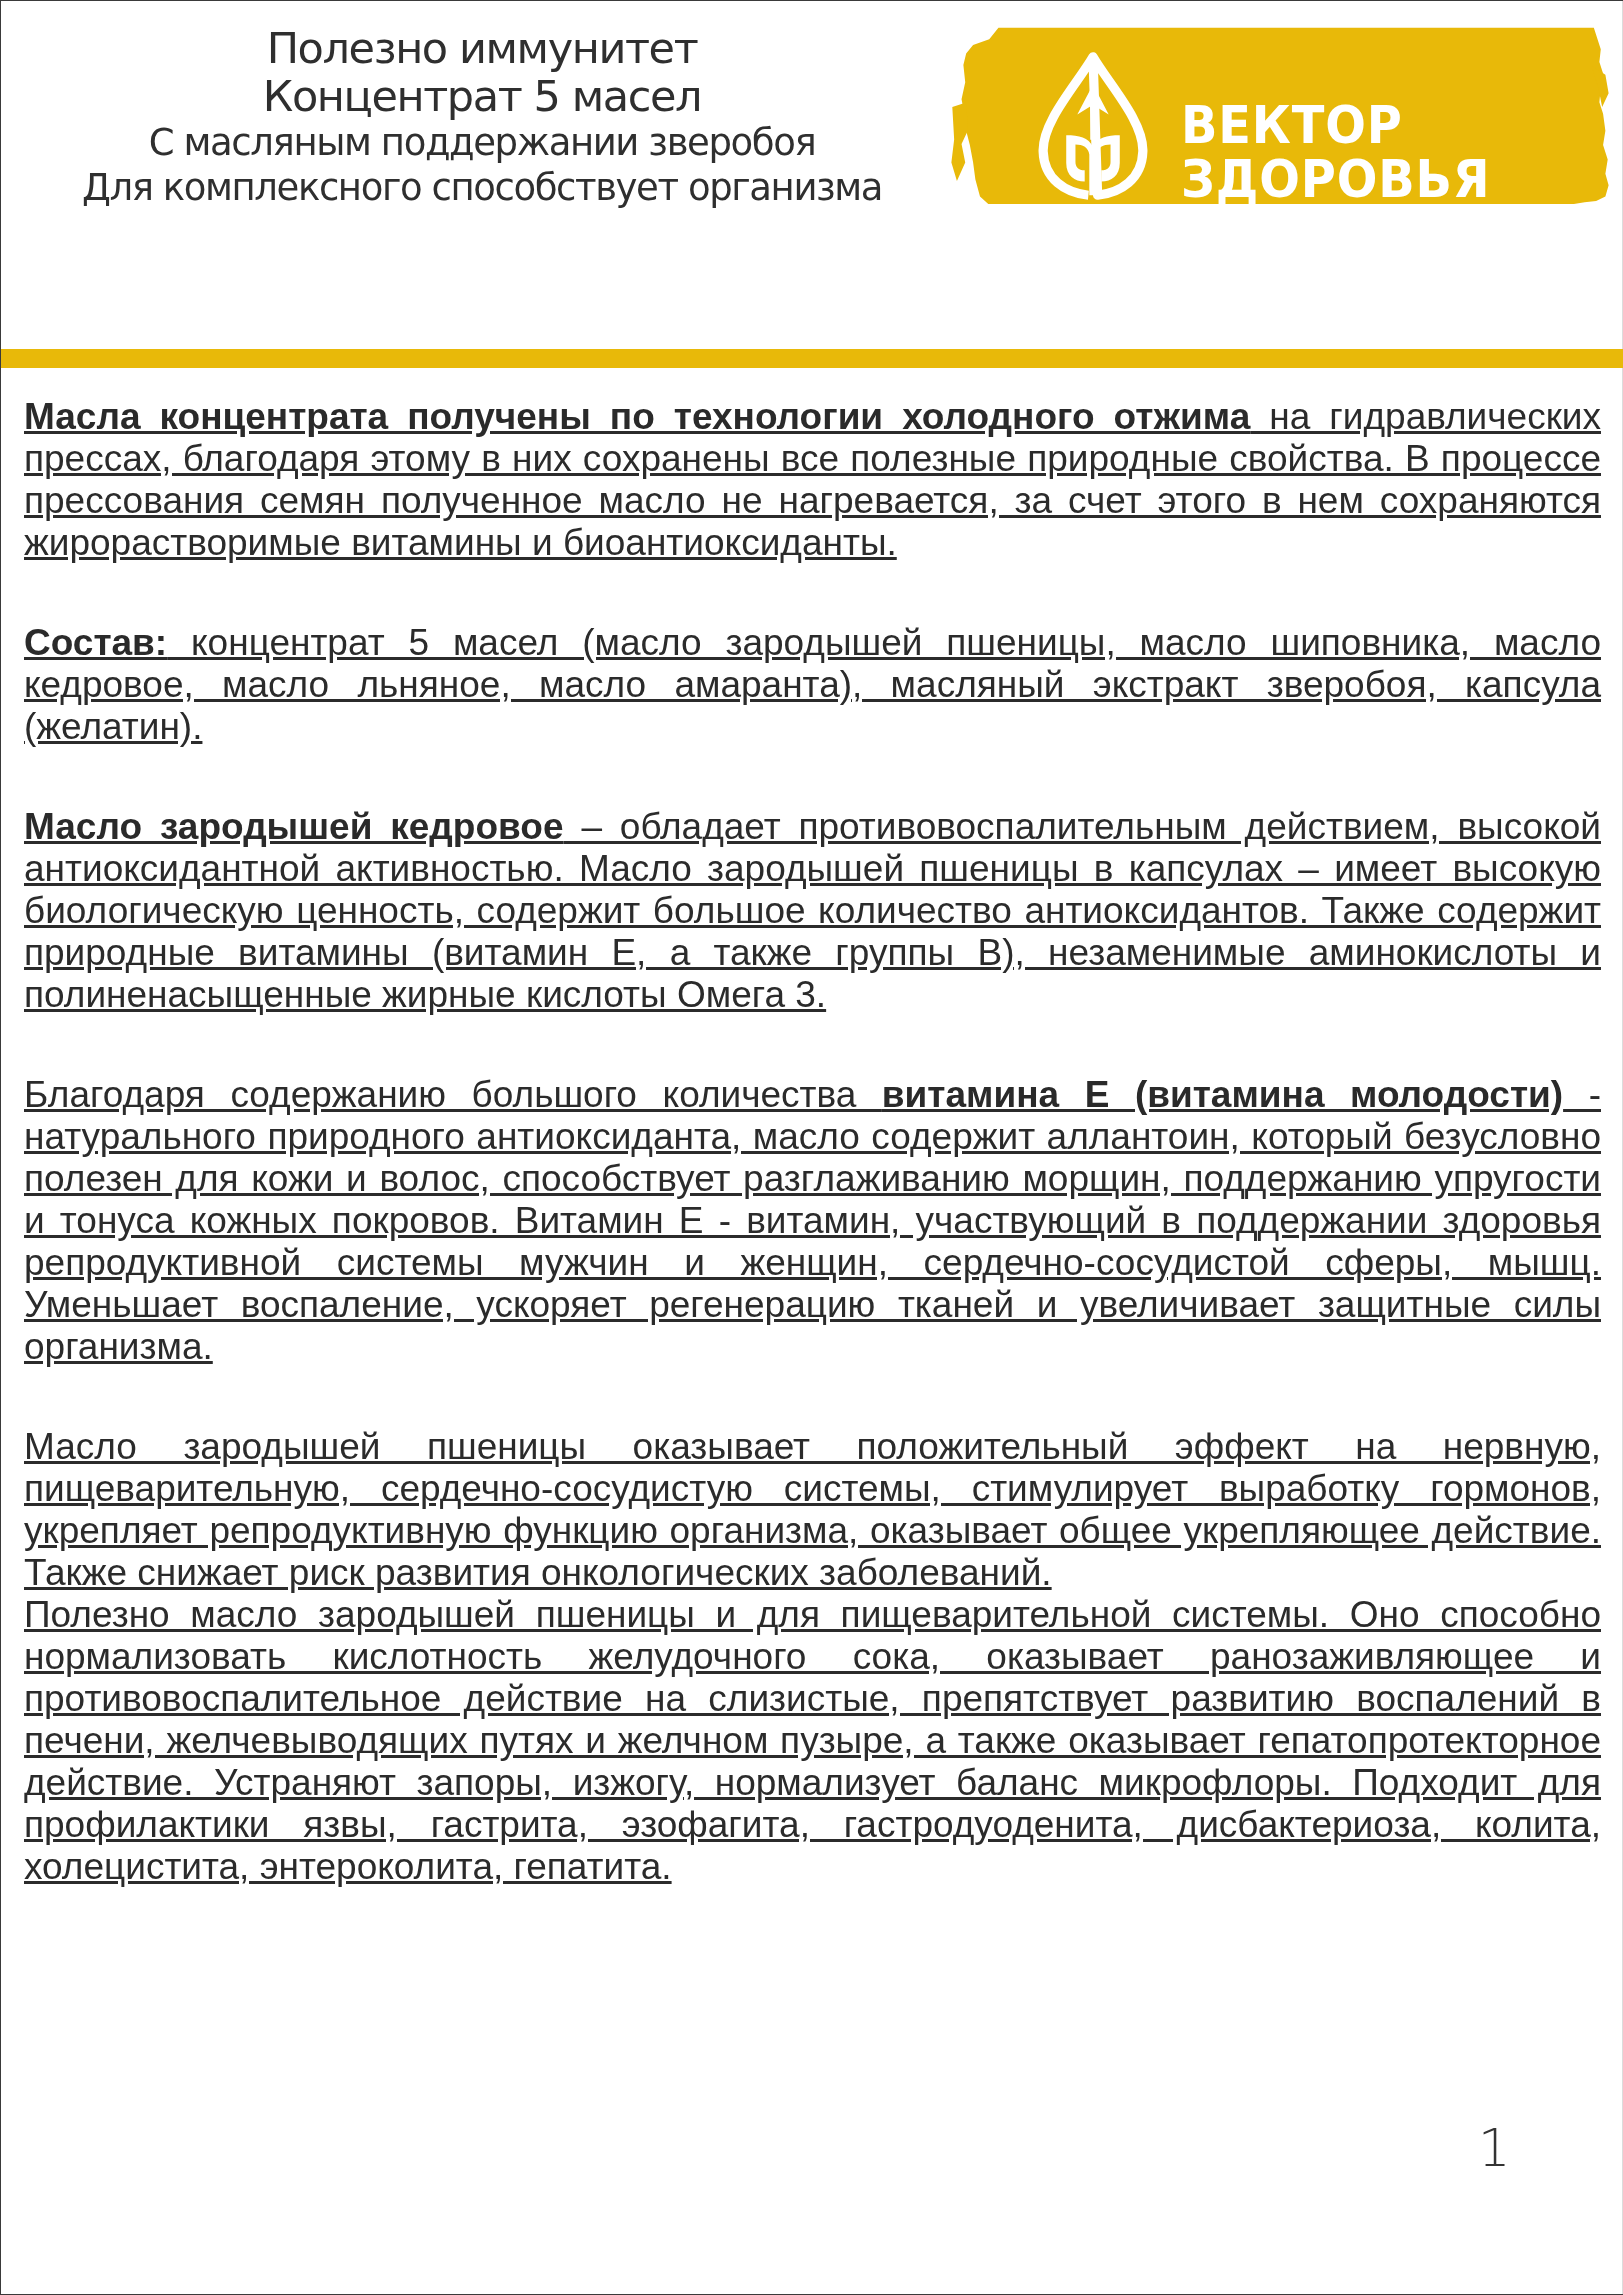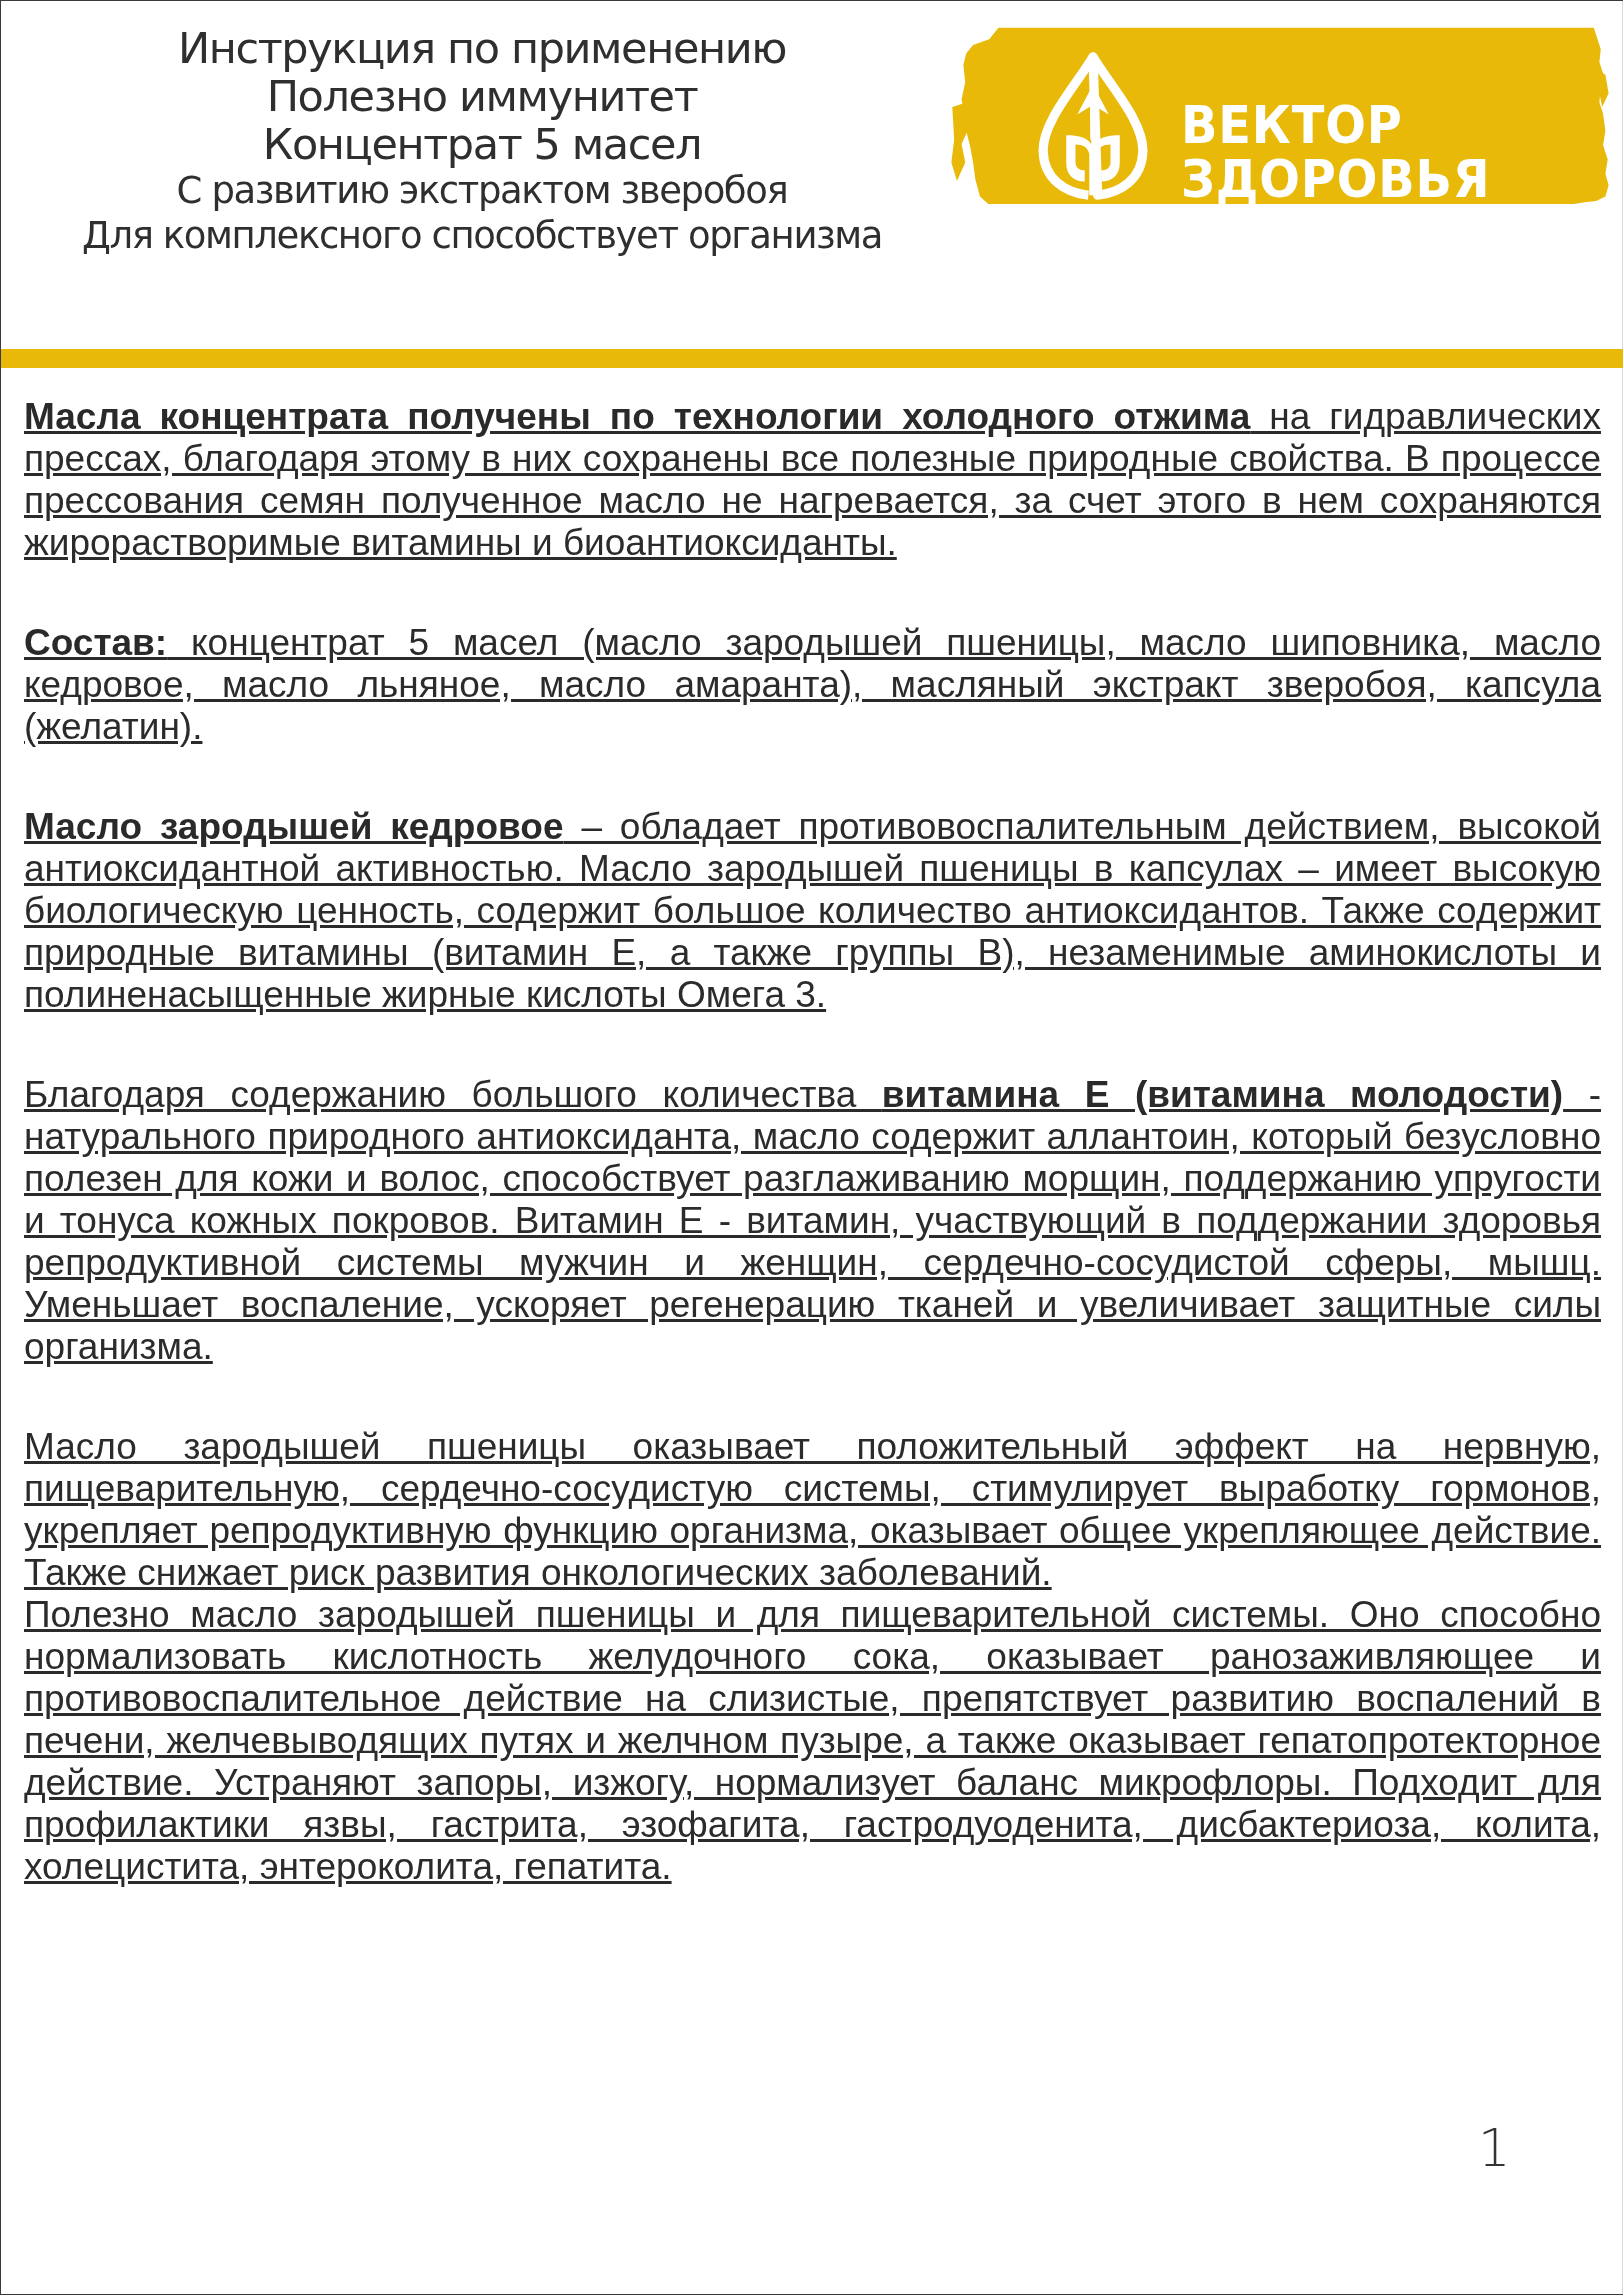--- a/index.html
+++ b/index.html
@@ -96,24 +96,23 @@
     line-height: 51px;
     color: #333333;
   }
 </style>
 </head>
 <body>
 
 <div class="page-frame-right"></div>
 
 <header class="header-titles">
-  <span class="ht-line ht-big">Инструкция по применению</span>
   <span class="ht-line ht-big">Полезно иммунитет</span>
   <span class="ht-line ht-big">Концентрат 5 масел</span>
-  <span class="ht-line ht-med">С развитию экстрактом зверобоя</span>
+  <span class="ht-line ht-med">С масляным поддержании зверобоя</span>
   <span class="ht-line ht-med">Для комплексного способствует организма</span>
 </header>
 
 <div class="logo">
   <svg width="666" height="180" viewBox="0 0 1440 390">
     <path fill="#e8b909" d="M110 110 L1400 110 L1408 150 L1415 185 L1412 230 L1420 270 L1410 300 L1415 320 L1412 370 L1420 410 L1425 470 L1420 520 L1430 570 L1425 620 L1432 660 L1425 700 L1405 715 L1380 720 L1300 740 L1220 730 L1150 745 L1080 735 L1010 740 L930 728 L860 742 L780 732 L700 736 L620 728 L540 734 L460 740 L380 735 L300 745 L230 735 L160 742 L95 736 L70 700 L60 640 L55 580 L48 520 L40 470 L36 410 L30 360 L38 300 L34 240 L40 200 L55 170 L90 150 Z" transform="translate(0,-60) scale(1,0.62)"></path>
     <path fill="#e8b909" d="M10 180 L40 170 L44 230 L30 260 L38 300 L20 340 L8 300 L14 250 Z"></path>
     <path fill="#e8b909" d="M1395 90 L1425 110 L1432 150 L1418 180 L1410 140 Z"></path>
   </svg>
   <svg width="120" height="148" viewBox="0 0 260 320" style="left:86px; top:28px;">

